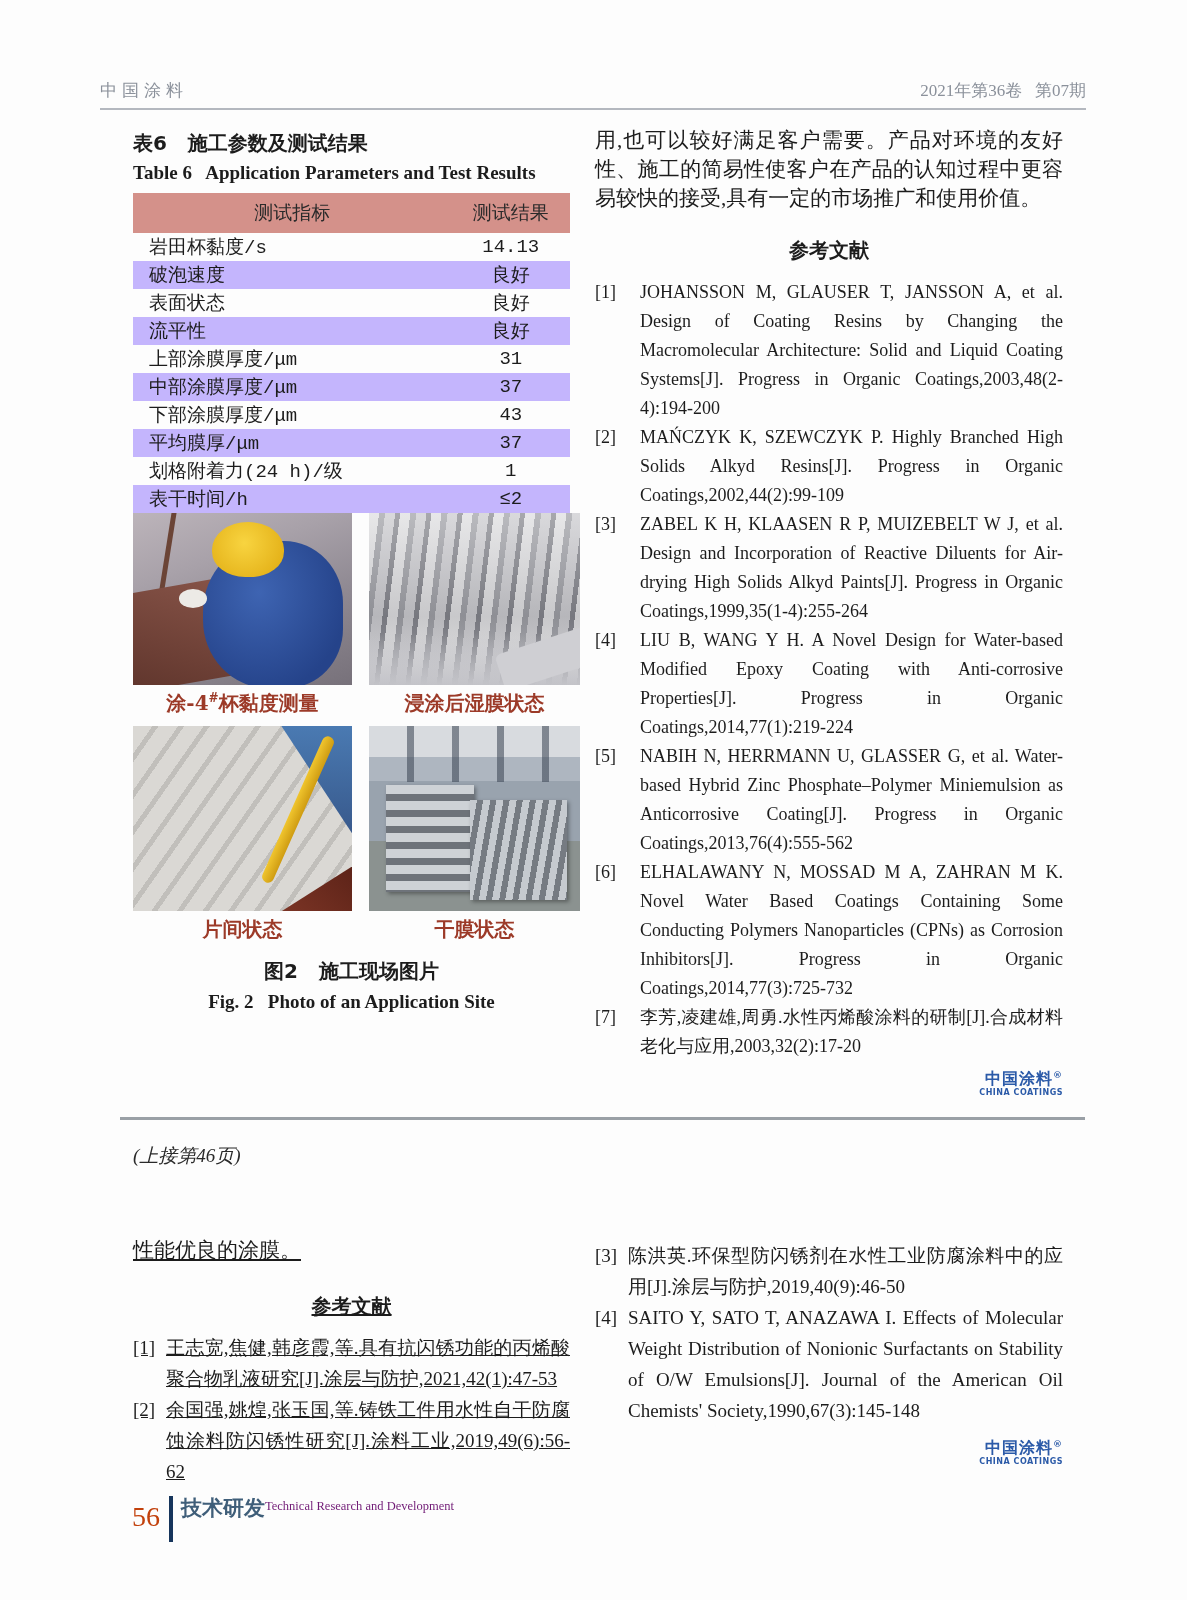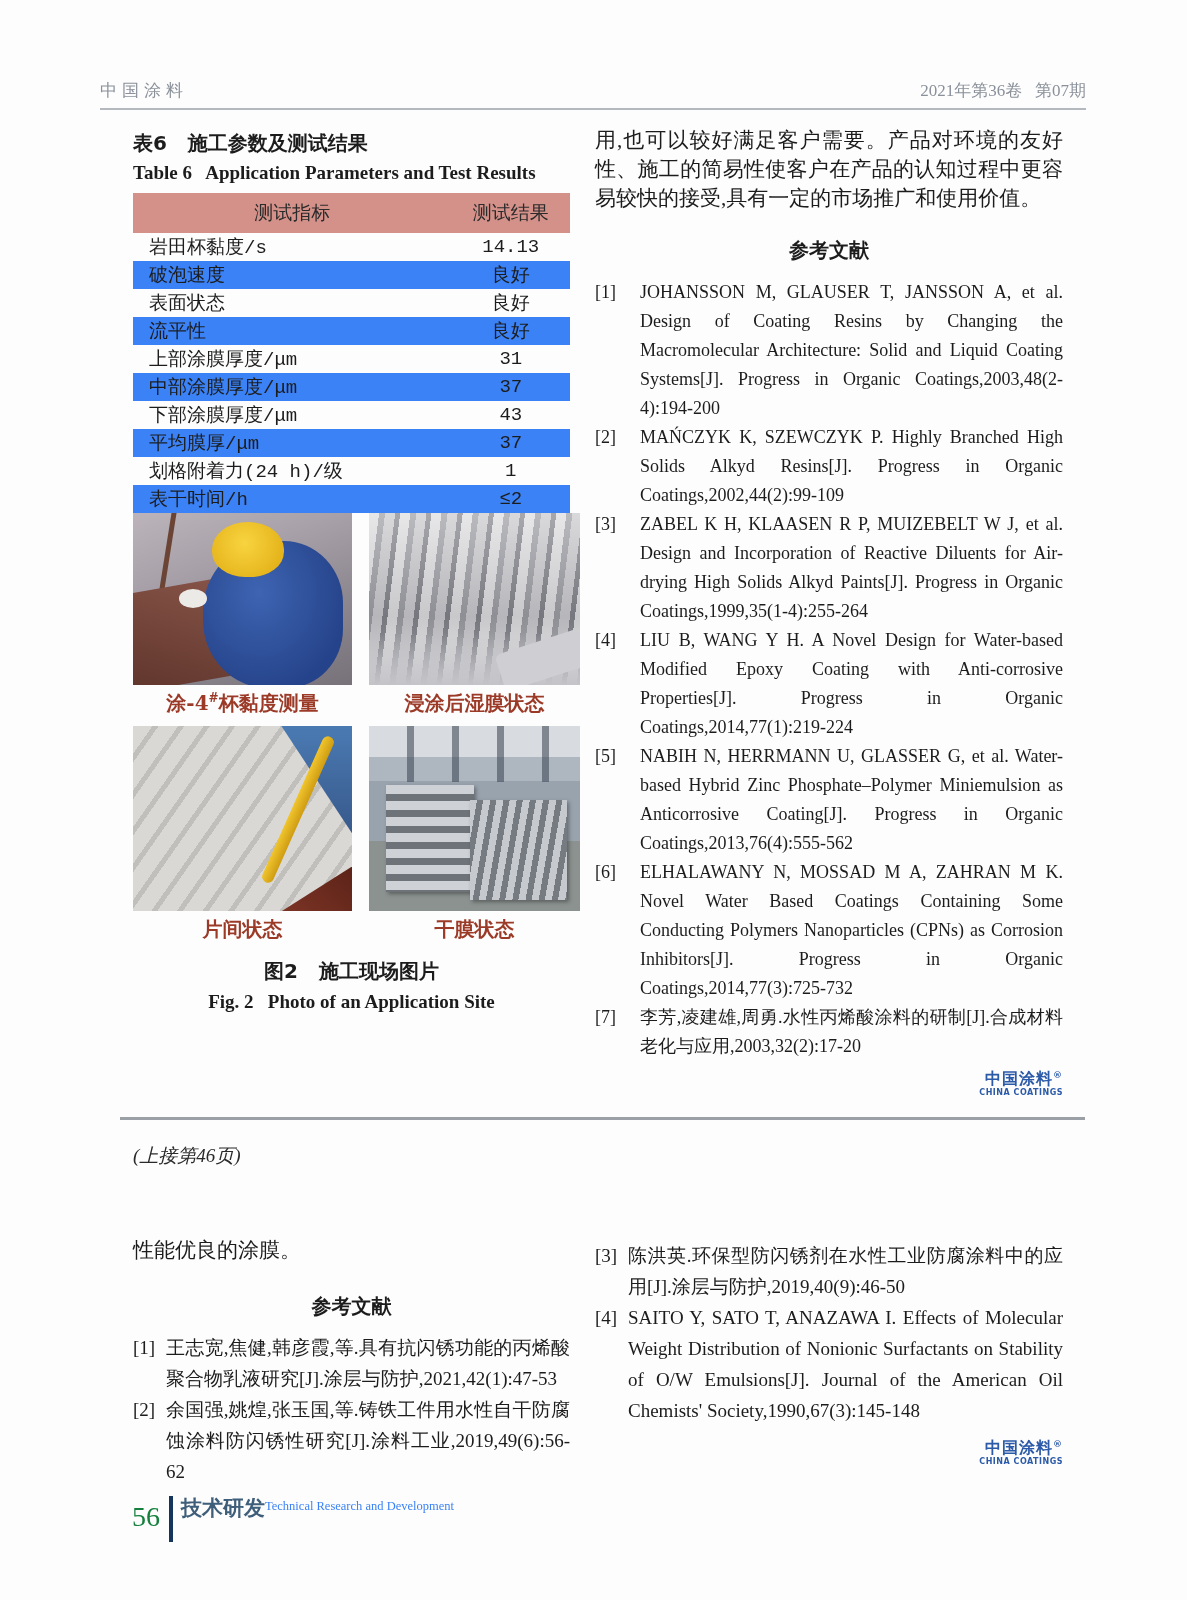--- a/index.html
+++ b/index.html
@@ -21,21 +21,21 @@
   
   .tbl-title-cn{font-family:"DejaVu Sans",sans-serif;font-weight:bold;font-size:20px;
                 white-space:pre;}
   .tbl-title-en{font-weight:bold;font-size:19px;text-align:left;white-space:pre;margin-top:5px;}
   table.test-table{width:100%;border-collapse:collapse;margin-top:9px;font-size:19px;font-family:Liberation Mono, monospace;}
   table.test-table th{background:#d4918a;font-weight:normal;height:38px;text-align:center;
                       color:#2a2a2a;}
   table.test-table td{height:28px;padding:0;}
   table.test-table td.param{text-align:left;padding-left:16px;}
   table.test-table td.result{text-align:center;}
-  table.test-table tr.alt{background:#3b82f6;}
+  table.test-table tr.alt{background:#c4b5fd;}
 
   
   .photo-grid{display:grid;grid-template-columns:219px 211px;column-gap:17px;}
   .photo{width:100%;position:relative;overflow:hidden;}
   .ph-top{height:172px;}
   .ph-bottom{height:185px;}
   .photo-caption{text-align:center;color:#9c3a28;font-weight:bold;font-size:20px;
                  padding:5px 0 9px;font-family:"DejaVu Serif",serif;}
   .photo-caption sup{font-size:12px;}
   .fig-title-cn{font-family:"DejaVu Sans",sans-serif;font-weight:bold;font-size:20px;
@@ -107,34 +107,34 @@
   .logo-cn{font-family:"DejaVu Sans",sans-serif;font-weight:bold;font-size:16px;
            color:#2b5aa8;letter-spacing:1px;}
   .logo-reg{font-size:9px;vertical-align:super;color:#2b5aa8;}
   .logo-en{font-family:"DejaVu Sans",sans-serif;font-weight:bold;font-size:8px;
            color:#2b5aa8;letter-spacing:.5px;margin-top:2px;}
 
   
   .divider{position:absolute;left:120px;top:1117px;width:965px;height:3px;background:#9aa0a6;}
   .continuation{position:absolute;left:133px;top:1143px;font-size:19px;font-style:italic;
                 color:#2a2a2a;}
-  .bottom-left{position:absolute;left:133px;top:1236px;width:437px;}
+  .bottom-left{position:absolute;left:133px;top:1236px;width:437px;text-decoration:underline;}
   .bottom-right{position:absolute;left:595px;top:1240px;width:468px;}
   .closing{margin:0;font-size:21px;line-height:29px;}
   .bottom-left .refs-title{margin:28px 0 12px;}
   .bottom-right .logo{margin-top:14px;}
 
   
   .footer{position:absolute;left:132px;top:1496px;display:flex;align-items:flex-start;}
-  .page-num{font-size:28px;color:#15803d;line-height:1;padding-top:7px;margin-right:9px;}
+  .page-num{font-size:28px;color:#c2410c;line-height:1;padding-top:7px;margin-right:9px;}
   .footer-bar{width:4px;height:46px;background:#16355c;margin-right:8px;}
   .footer-text{display:flex;}
   .footer-cn{font-family:"DejaVu Sans",sans-serif;font-weight:bold;font-size:21px;
              color:#3f5e79;line-height:1.15;}
-  .footer-en{font-size:12.5px;color:#3b82f6;margin-top:3px;}
+  .footer-en{font-size:12.5px;color:#701a75;margin-top:3px;}
 </style>
 </head>
 <body>
 
 <div class="page">
 
   <div class="header">
     <span class="journal-name">中国涂料</span>
     <span class="issue-info">2021年第36卷   第07期</span>
   </div>

